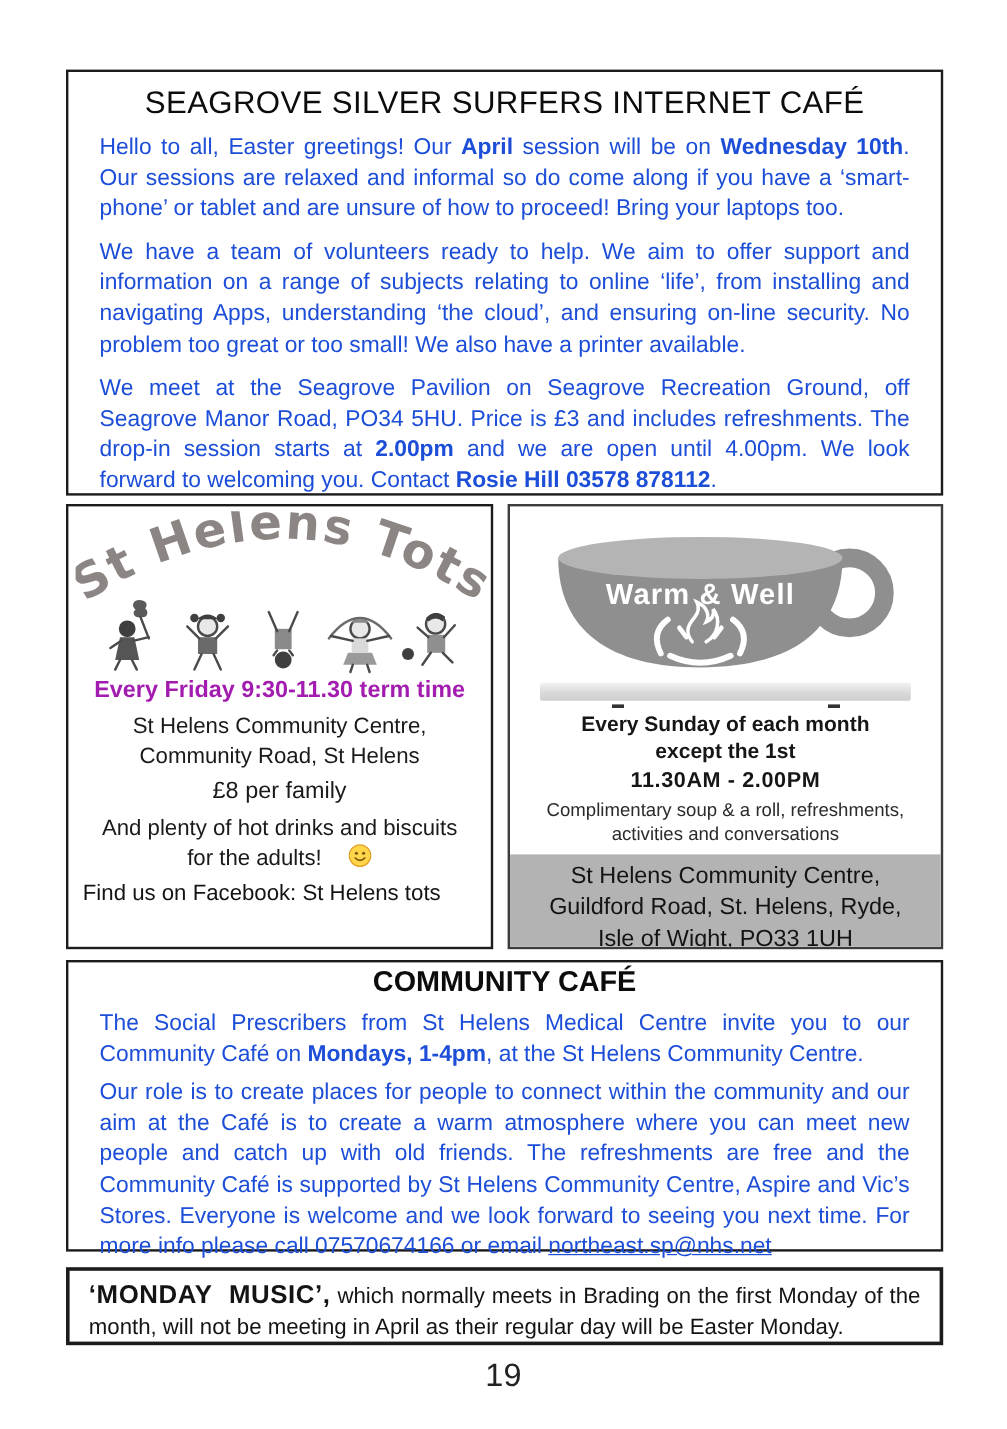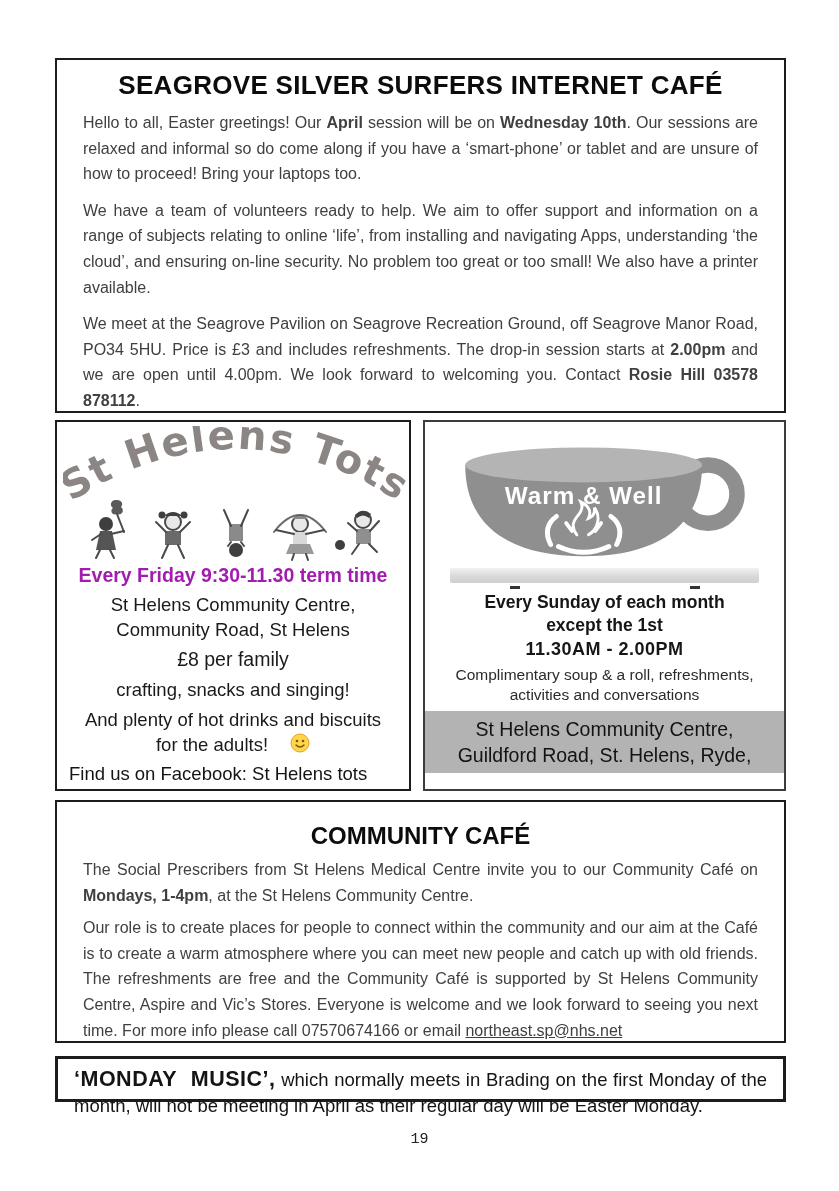--- a/index.html
+++ b/index.html
@@ -3,22 +3,22 @@
 <meta charset="utf-8">
 <style>
   * { margin:0; padding:0; box-sizing:border-box; }
   html,body { background:#ffffff; }
   body { font-family:"Liberation Sans", sans-serif; color:#111; }
   .page { position:relative; width:839px; height:1191px; background:#ffffff; margin:0 auto; overflow:hidden; }
   .box { position:absolute; border:2px solid #1c1c1c; background:#fff; }
 
   
   #box-seagrove { left:55px; top:58px; width:731px; height:355px; padding:8px 26px 0 26px; }
-  .sg-title { font-size:26px; font-weight:bold; text-align:center; letter-spacing:.3px; margin:2px 0 9px 0; color:#0c0c0c; }
-  .body-text { font-size:16px; line-height:25.6px; text-align:justify; color:#404040; }
+  .sg-title { font-size:26px; font-weight:normal; text-align:center; letter-spacing:.3px; margin:2px 0 9px 0; color:#0c0c0c; }
+  .body-text { font-size:19px; line-height:25.6px; text-align:justify; color:#1d4ed8; }
   .body-text p { margin:0 0 11px 0; }
   .b { font-weight:bold; }
 
   
   #box-tots { left:55px; top:420px; width:356px; height:371px; text-align:center; padding:4px 6px; overflow:hidden; }
   #box-warm { left:423px; top:420px; width:363px; height:371px; border-color:#3c3c3c; text-align:center; overflow:hidden; }
 
   .tots-arc { display:block; margin:0 auto; }
   .tots-kids { display:block; margin:-6px auto 0 auto; }
   .tots-schedule { font-size:19.5px; font-weight:bold; margin-top:2px; color:#a21caf; }
@@ -34,30 +34,30 @@
   .cup-wrap { margin-top:8px; }
   .faded-bar { width:86%; height:15px; margin:2px auto 0 auto; background:linear-gradient(180deg,#f2f2f2 0%,#d9d9d9 55%,#cfcfcf 100%); border-radius:2px; }
   .faded-dashes { display:flex; justify-content:center; gap:170px; height:8px; align-items:center; }
   .faded-dashes span { display:block; width:10px; height:3px; background:#333; }
   .warm-bold { font-size:17.5px; font-weight:bold; line-height:23px; color:#161616; }
   .warm-time { font-size:18px; font-weight:bold; line-height:24px; letter-spacing:.5px; color:#161616; }
   .warm-offer { font-size:15.5px; line-height:20px; color:#2b2b2b; margin-top:4px; }
   .warm-band { background:#b3b3b3; margin-top:6px; padding:5px 2px; font-size:19.5px; line-height:26px; color:#131313; }
 
   
-  #box-community { left:55px; top:800px; width:731px; height:243px; padding:18px 26px 0 26px; }
+  #box-community { left:55px; top:800px; width:731px; height:243px; padding:1px 26px 0 26px; }
   .cc-title { font-size:24px; font-weight:bold; text-align:center; margin:2px 0 7px 0; color:#0c0c0c; }
   #box-community .body-text p { margin:0 0 7px 0; }
   .underline { text-decoration:underline; }
 
   
-  #box-monday { left:55px; top:1056px; width:731px; height:46px; border-width:3px; padding:7px 16px 0 16px; font-size:18.5px; line-height:26px; text-align:justify; color:#141414; }
+  #box-monday { left:55px; top:1056px; width:731px; height:65px; border-width:3px; padding:7px 16px 0 16px; font-size:18.5px; line-height:26px; text-align:justify; color:#141414; }
   .mm-lead { font-weight:bold; font-size:21.5px; letter-spacing:.5px; white-space:pre; }
 
-  .page-number { position:absolute; top:1131px; left:0; width:100%; text-align:center; font-size:15px; color:#222;font-family:Liberation Mono, monospace; }
+  .page-number { position:absolute; top:1131px; left:0; width:100%; text-align:center; font-size:27px; color:#222; }
 </style>
 </head>
 <body>
 
 <div class="page">
 
   <section class="box" id="box-seagrove">
     <h1 class="sg-title">SEAGROVE SILVER SURFERS INTERNET CAFÉ</h1>
     <div class="body-text">
       <p><span>Hello to all, Easter greetings! Our </span><span class="b">April</span><span> session will be on </span><span class="b">Wednesday 10th</span><span>. Our sessions are relaxed and informal so do come along if you have a ‘smart-phone’ or tablet and are unsure of how to proceed! Bring your laptops too.</span></p>
@@ -122,21 +122,20 @@
         <line x1="291" y1="46" x2="299" y2="54"></line>
       <circle cx="262" cy="47" r="5" fill="#3f3f3f" stroke="none"></circle>
     </svg>
     <div class="tots-schedule">Every Friday 9:30-11.30 term time</div>
     <div class="tots-group">
       <div class="tots-line">St Helens Community Centre,</div>
       <div class="tots-line">Community Road, St Helens</div>
     </div>
     <div class="tots-price tots-line">£8 per family</div>
     <div class="tots-group">
-      <div class="tots-line">crafting, snacks and singing!</div>
     </div>
     <div class="tots-group">
       <div class="tots-line">And plenty of hot drinks and biscuits</div>
       <div class="tots-line tots-adults-row"><span>for the adults!</span><span class="smiley"><svg width="20" height="20" viewBox="0 0 20 20">
               <circle cx="10" cy="10" r="9" fill="#ffd54a" stroke="#e0a32e" stroke-width="1"></circle>
               <circle cx="7" cy="8" r="1.3" fill="#7a5410"></circle>
               <circle cx="13" cy="8" r="1.3" fill="#7a5410"></circle>
               <path d="M6,12 q4,4 8,0" stroke="#7a5410" stroke-width="1.4" fill="none" stroke-linecap="round"></path>
             </svg></span></div>
     </div>
@@ -171,20 +170,21 @@
     <div class="warm-bold">Every Sunday of each month</div>
     <div class="warm-bold">except the 1st</div>
     <div class="warm-time">11.30AM - 2.00PM</div>
     <div class="warm-offer">
       <div>Complimentary soup &amp; a roll, refreshments,</div>
       <div>activities and conversations</div>
     </div>
     <div class="warm-band">
       <div>St Helens Community Centre,</div>
       <div>Guildford Road, St. Helens, Ryde,</div>
+      <div>Isle of Wight, PO33 1UH</div>
     </div>
 
   </section>
 
   <section class="box" id="box-community">
     <h2 class="cc-title">COMMUNITY CAFÉ</h2>
     <div class="body-text">
       <p><span>The Social Prescribers from St Helens Medical Centre invite you to our Community Café on </span><span class="b">Mondays, 1-4pm</span><span>, at the St Helens Community Centre.</span></p>
       <p><span>Our role is to create places for people to connect within the community and our aim at the Café is to create a warm atmosphere where you can meet new people and catch up with old friends. The refreshments are free and the Community Café is supported by St Helens Community Centre, Aspire and Vic’s Stores. Everyone is welcome and we look forward to seeing you next time. For more info please call 07570674166 or email </span><span class="underline">northeast.sp@nhs.net</span></p>
     </div>

